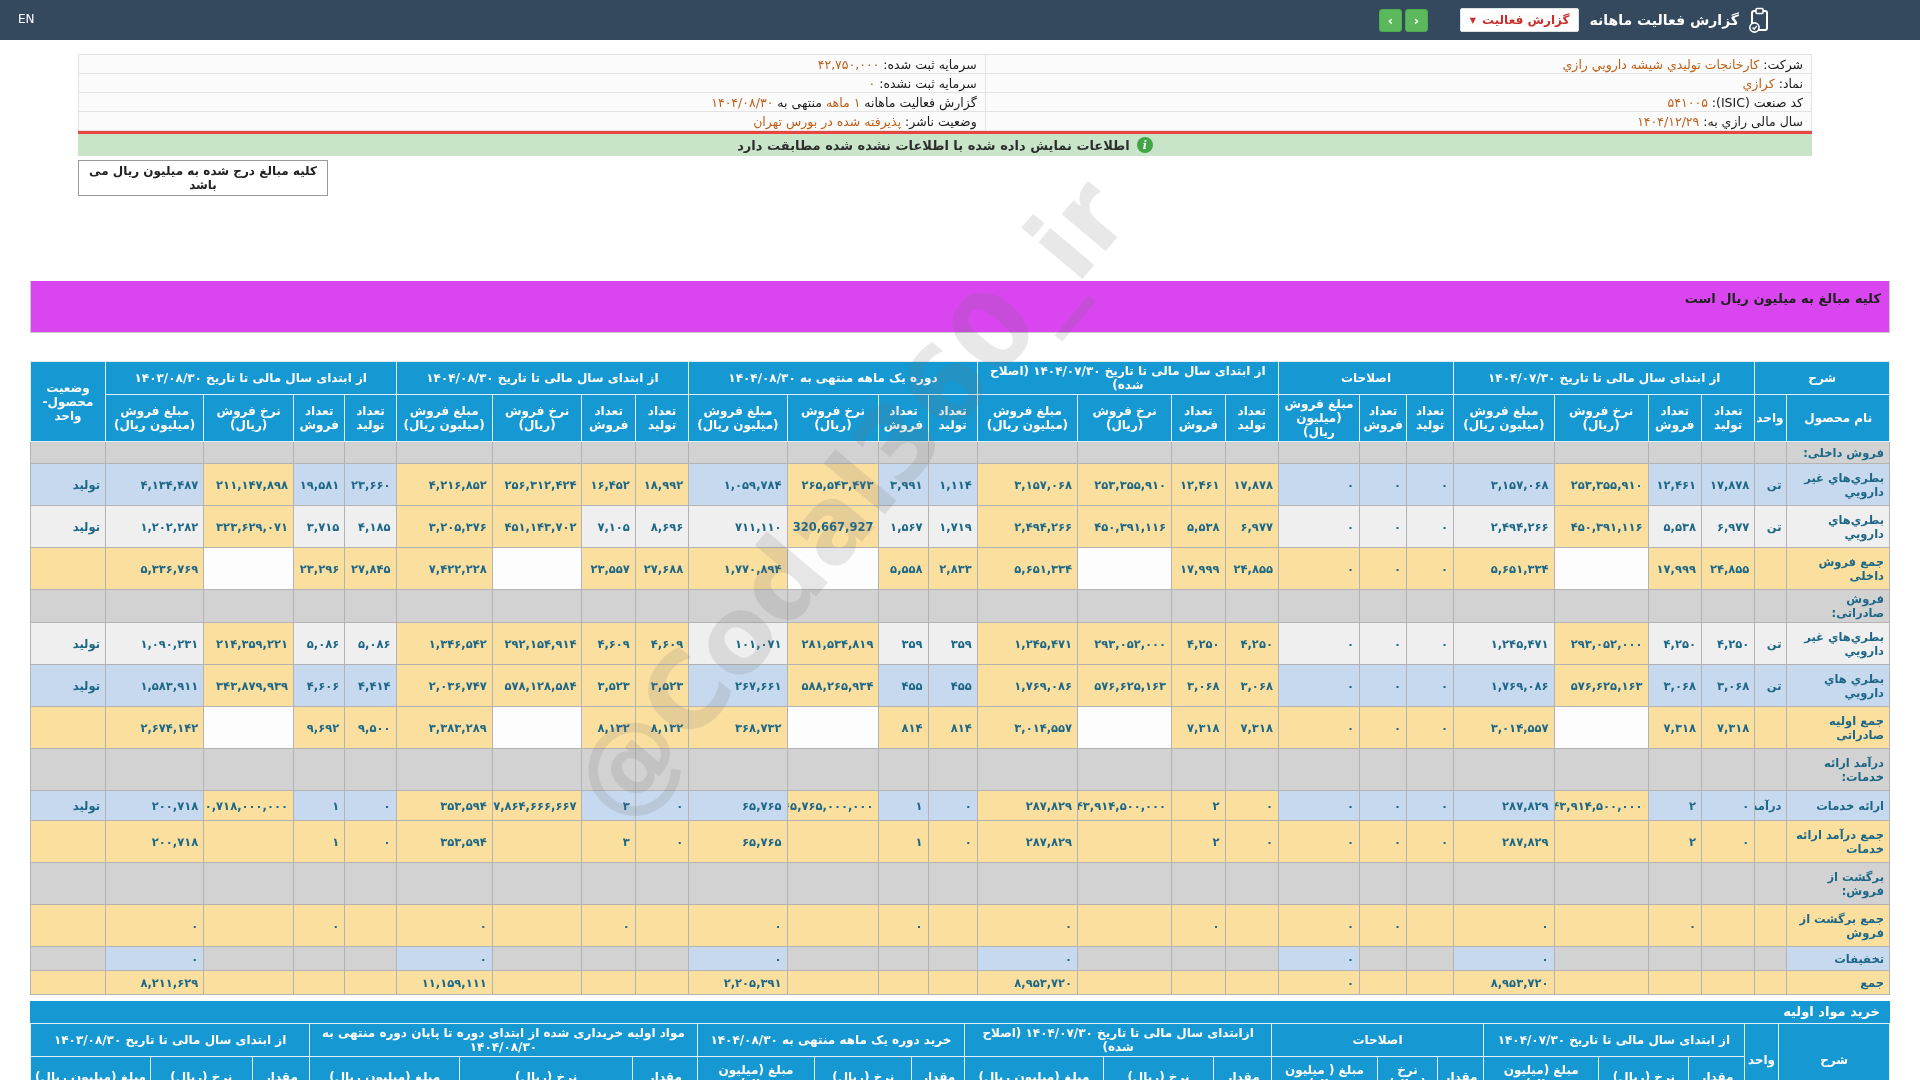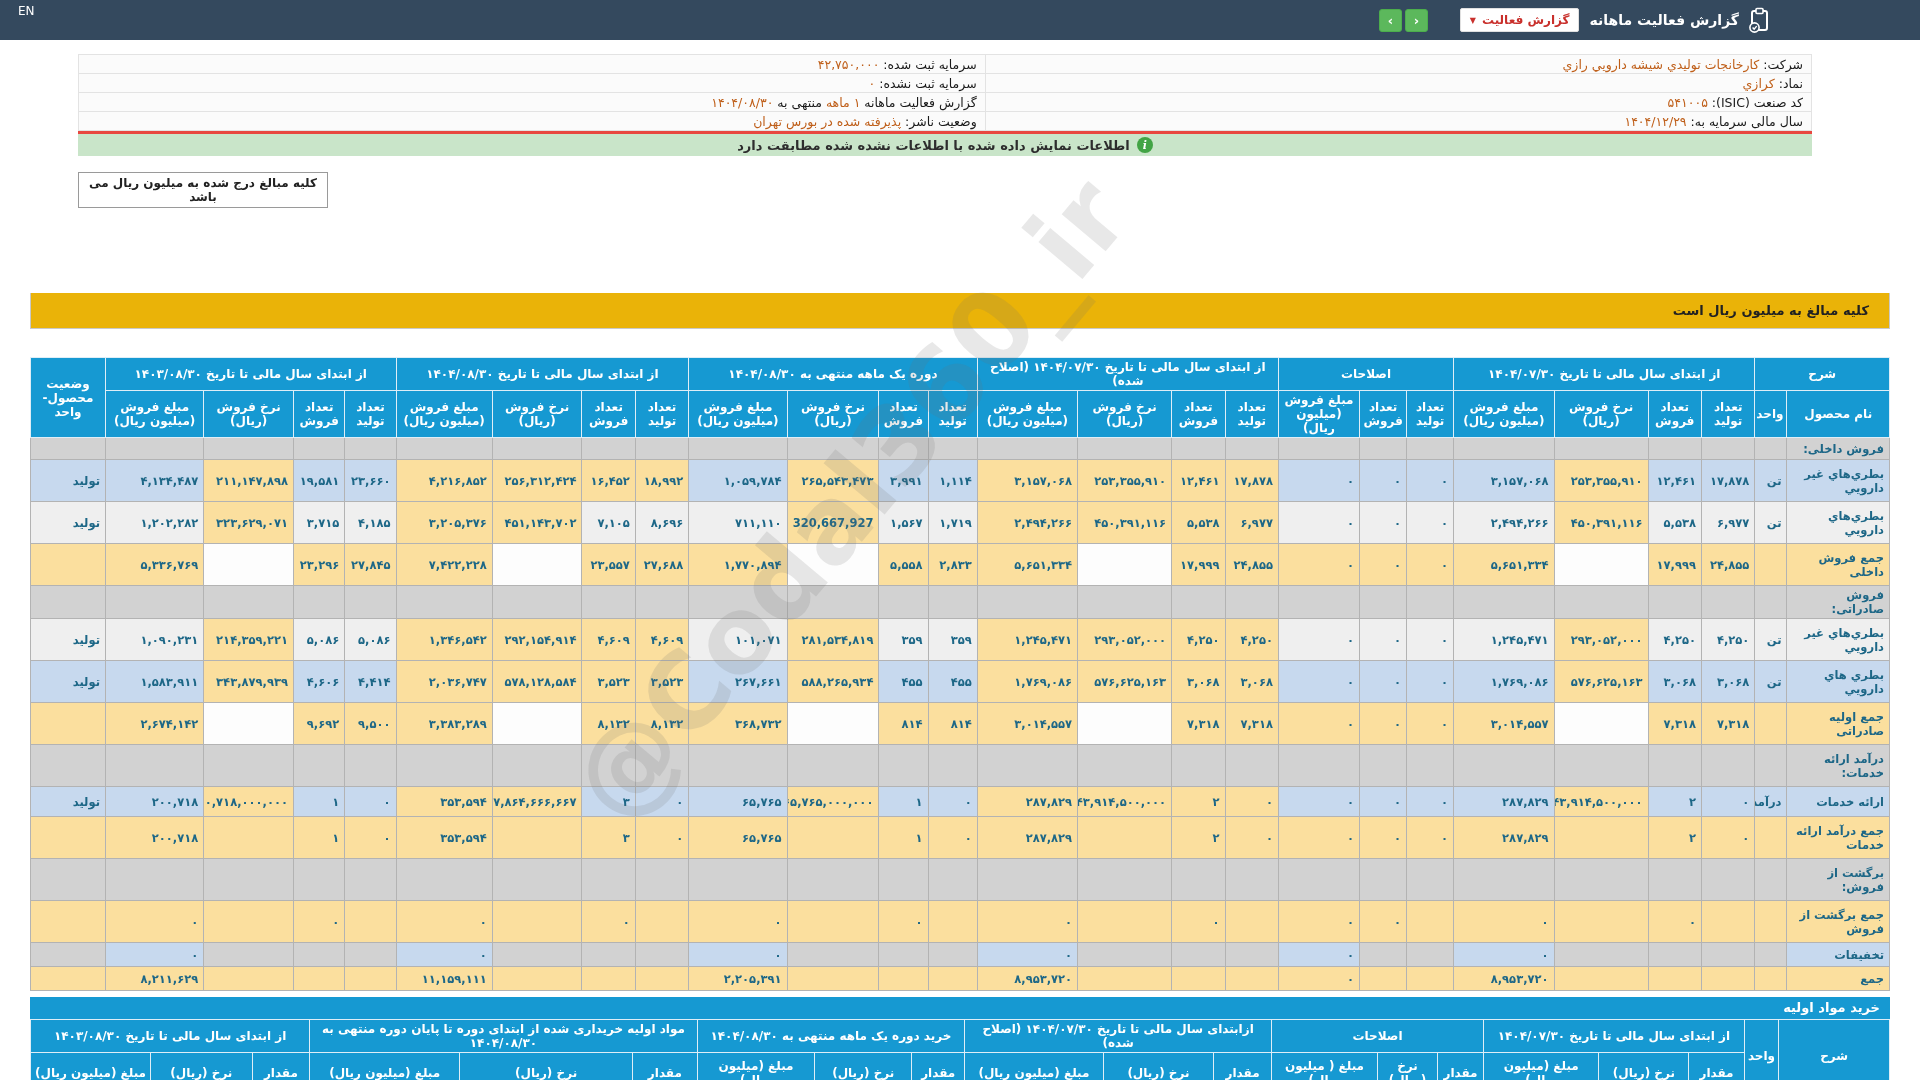--- a/index.html
+++ b/index.html
@@ -12,49 +12,49 @@
   .tb-cluster { position:absolute; top:0; right:0; height:40px; display:flex; align-items:center;
     gap:10px; padding-right:150px; }
   .tb-title { font-size:14px; font-weight:bold; color:#fff; }
   .tb-btn { background:#fff; color:#c9302c; font-size:12px; font-weight:bold; border:1px solid #e0e0e0;
     border-radius:2px; padding:4px 9px; display:flex; align-items:center; gap:6px; cursor:pointer; }
   .tb-btn .caret { font-size:8px; color:#c9302c; }
   .nav-btns { display:flex; direction:ltr; gap:3px; margin-right:22px; }
   .nav-btn { width:23px; height:23px; background:#5cb85c; border:1px solid #4cae4c; border-radius:3px;
     color:#fff; font-size:13px; font-weight:bold; display:flex; align-items:center; justify-content:center;
     cursor:pointer; line-height:1; }
-  .en { position:absolute; top:4px; left:18px; color:#fff; font-size:12px; cursor:pointer; }
+  .en { position:absolute; top:12px; left:18px; color:#fff; font-size:12px; cursor:pointer; }
   .clip-icon { display:block; }
 
   
   .info { margin:14px 108px 0 78px; border:1px solid #ddd; border-collapse:collapse; width:calc(100% - 186px);
     background:#fbfbfb; }
   .info td { border:1px solid #e3e3e3; height:19px; padding:1px 8px; font-size:12.5px; white-space:nowrap; }
   .info .lbl { color:#1a1a1a; font-weight:normal; }
   .info .val { color:#bf5e18; }
 
   
   .notice { margin:0 108px 0 78px; border-top:3px solid #e8473f; background:#c9e5c9; height:25px;
     display:flex; align-items:center; justify-content:center; gap:7px; }
   .notice .txt { font-size:13px; font-weight:bold; color:#2d2d2d; }
   .i-icon { width:16px; height:16px; border-radius:50%; background:#42a445; color:#fff; font-size:11px;
     font-weight:bold; font-style:italic; display:inline-flex; align-items:center; justify-content:center;
     font-family:"DejaVu Serif","Liberation Serif",serif; }
 
   
-  .mbtn-wrap { margin:16px 78px 0 78px; }
+  .mbtn-wrap { margin:4px 78px 0 78px; }
   .mbtn { width:250px; margin-right:auto; margin-left:0; background:#fff; border:1px solid #9a9a9a;
     font-size:12px; font-weight:bold; color:#222; text-align:center; padding:3px 4px; cursor:pointer; }
 
   
   .content { margin:85px 30px 0 30px; position:relative; }
   .bluebar { height:22px; background:#1699d2; color:#fff; font-size:13px; font-weight:bold;
     line-height:22px; padding-right:10px; }
-  .note-row { border:1px solid #c9c9c9; border-top:none; background:#eab308; height:36px; line-height:36px;
-    padding-right:20px; font-size:13px; font-weight:bold; color:#222; }
+  .note-row { border:1px solid #c9c9c9; border-top:none; background:#d946ef; height:52px; line-height:36px;
+    padding-right:8px; font-size:13px; font-weight:bold; color:#222; }
   .tbl-gap { height:28px; }
   .sec-gap { height:6px; }
 
   table.grid { border-collapse:collapse; width:100%; table-layout:fixed; font-size:11.5px;
     font-weight:bold; color:#1d6787; }
   table.grid th { background:#1699d2; color:#fff; border:1px solid #dfeef7; font-size:12px;
     font-weight:bold; padding:2px 3px; text-align:center; vertical-align:middle; }
   table.grid thead tr.grp th { height:24px; }
   table.grid thead tr.sub th { height:40px;text-align:center; }
   table.grid td { border:1px solid #b3b3b3; padding:2px 5px; text-align:right; vertical-align:middle;
@@ -111,21 +111,21 @@
       </tr>
       <tr>
         <td><span class="lbl">نماد:  </span><span class="val">کرازي </span></td>
         <td><span class="lbl">سرمایه ثبت نشده:  </span><span class="val">۰ </span></td>
       </tr>
       <tr>
         <td><span class="lbl">کد صنعت (ISIC):  </span><span class="val">۵۴۱۰۰۵ </span></td>
         <td><span class="lbl">گزارش فعالیت ماهانه  </span><span class="val">۱ ماهه </span><span class="lbl">منتهی به  </span><span class="val">۱۴۰۴/۰۸/۳۰ </span></td>
       </tr>
       <tr>
-        <td><span class="lbl">سال مالی سرمایه به:  </span><span class="val">۱۴۰۴/۱۲/۲۹ </span></td>
+        <td><span class="lbl">سال مالی رازي به:  </span><span class="val">۱۴۰۴/۱۲/۲۹ </span></td>
         <td><span class="lbl">وضعیت ناشر:  </span><span class="val">پذیرفته شده در بورس تهران </span></td>
       </tr>
     </tbody>
 </table>
 
 <div class="notice">
   <span class="i-icon">i</span>
   <span class="txt">اطلاعات نمایش داده شده با اطلاعات نشده شده مطابقت دارد</span>
 </div>
 

